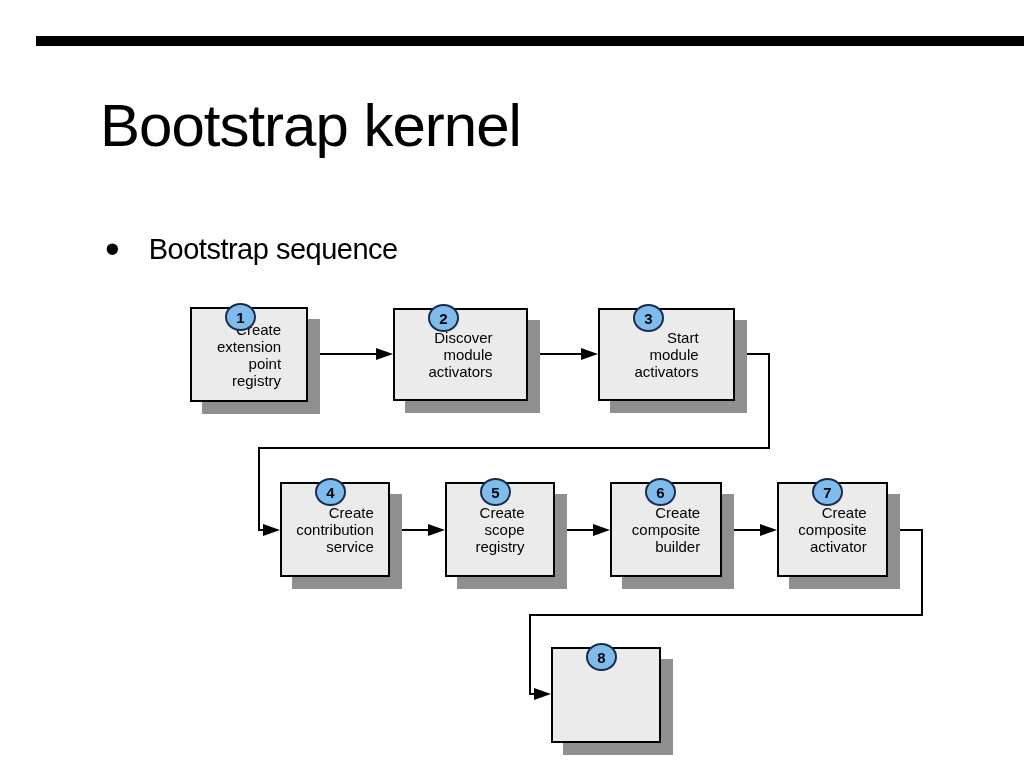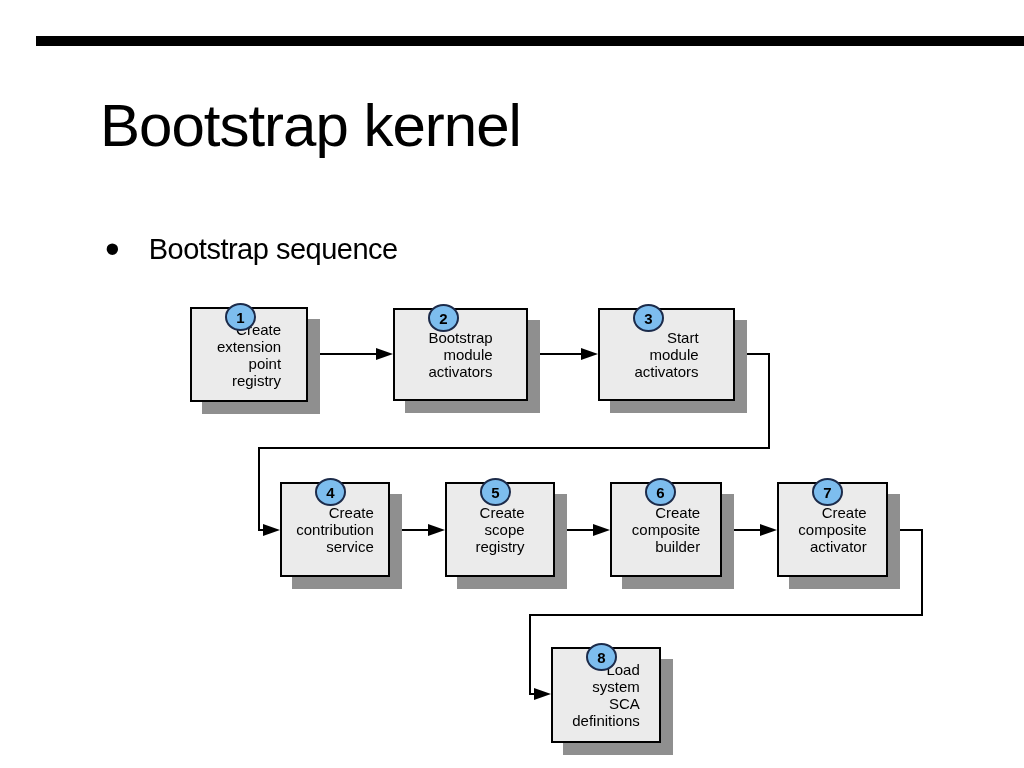--- a/index.html
+++ b/index.html
@@ -98,21 +98,21 @@
     <div class="step" style="left:145px;top:262px;width:118px;height:95px;">
       <div class="badge">1</div>
       <div class="step-label">Create
 extension
 point
 registry</div>
     </div>
 
     <div class="step" style="left:348px;top:263px;width:135px;height:93px;">
       <div class="badge">2</div>
-      <div class="step-label">Bootstrap
+      <div class="step-label">Discover
 module
 activators</div>
     </div>
 
     <div class="step" style="left:553px;top:263px;width:137px;height:93px;">
       <div class="badge">3</div>
       <div class="step-label">Start
 module
 activators</div>
     </div>
@@ -140,23 +140,19 @@
 
     <div class="step" style="left:732px;top:437px;width:111px;height:95px;">
       <div class="badge">7</div>
       <div class="step-label">Create
 composite
 activator</div>
     </div>
 
     <div class="step" style="left:506px;top:602px;width:110px;height:96px;">
       <div class="badge">8</div>
-      <div class="step-label">Load
-system
-SCA
-definitions</div>
     </div>
 
   </div>
 
   <div class="letterbox bottom"></div>
 
 </div>
 
 </body></html>

